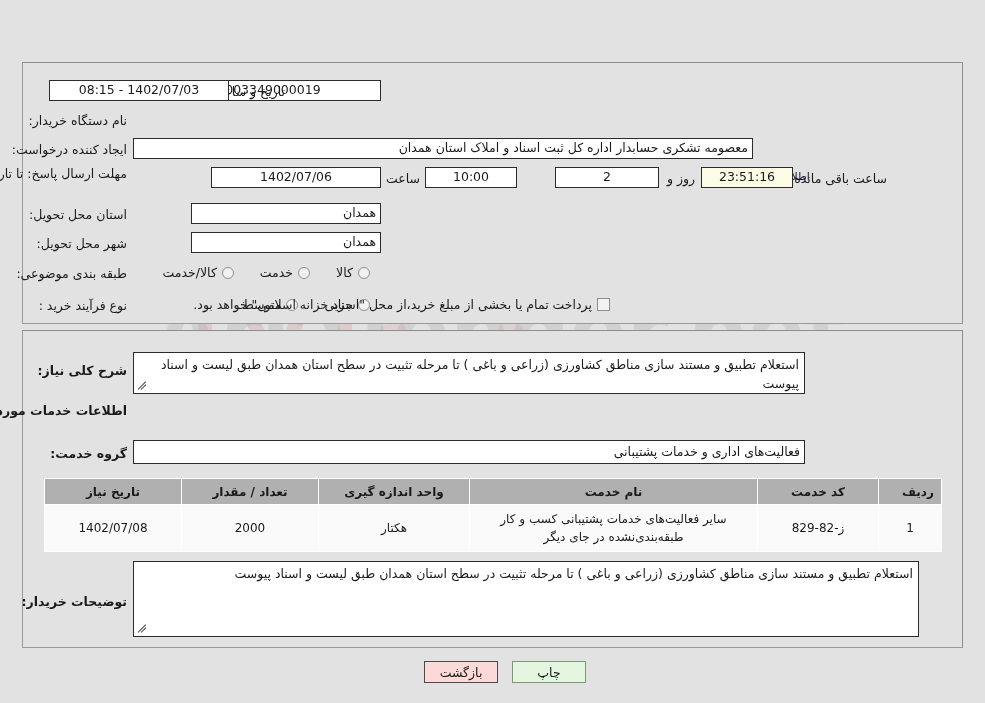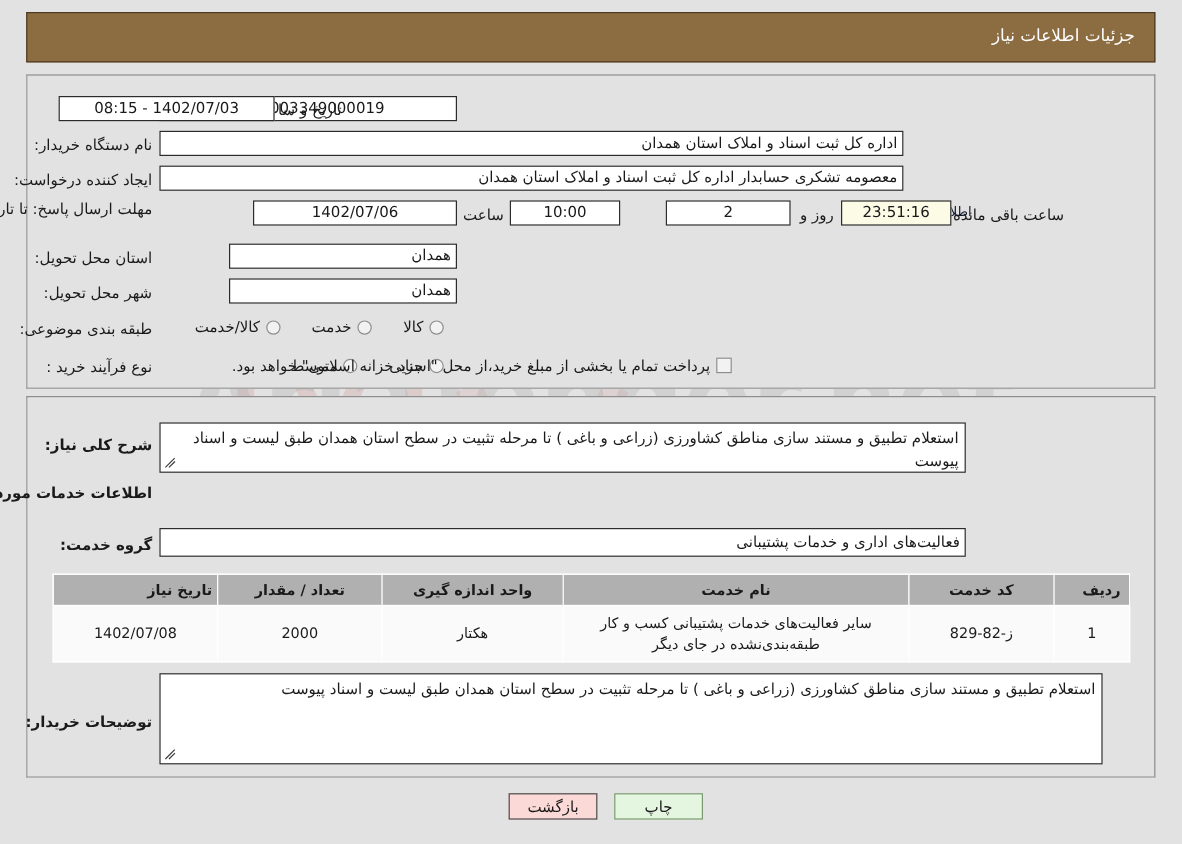--- a/index.html
+++ b/index.html
@@ -234,34 +234,30 @@
       <path d="M205 255 L205 335 Q205 385 275 412 Q345 385 345 335 L345 255 Z" fill="none" stroke="#b03a3a" stroke-width="14"></path>
       <path d="M240 292 L275 372 L310 292" fill="none" stroke="#b03a3a" stroke-width="14"></path>
     </g>
     <g opacity="0.14">
 
       <path d="M390 322 L452 444 L514 322" fill="none" stroke="#c46a6a" stroke-width="22"></path>
     </g>
     <text x="500" y="360" text-anchor="middle" font-family="'DejaVu Sans','Liberation Sans',sans-serif" font-size="84" font-weight="bold" fill="#9a9a9a" opacity="0.22">AriaTender.net</text>
   </svg>
 
-  <div class="header-bar">
-    <div class="header-title">جزئیات اطلاعات نیاز</div>
-  </div>
 
   <div class="panel" id="panel-top"></div>
 
   <div class="lbl" style="right:858px; top:84px;">شماره نیاز:</div>
   <div class="tbox center" style="right:604px; top:80px; width:248px; height:21px;">1102003349000019</div>
 
   <div class="lbl" style="right:700px; top:84px;">تاریخ و ساعت اعلان عمومی:</div>
   <div class="tbox center" style="right:756px; top:80px; width:180px; height:21px; left:auto;">1402/07/03 - 08:15</div>
 
   <div class="lbl" style="right:858px; top:113px;">نام دستگاه خریدار:</div>
-  <div class="tbox right" style="right:232px; top:109px; width:620px; height:21px;">اداره کل ثبت اسناد و املاک استان همدان</div>
 
   <div class="lbl" style="right:858px; top:142px;">ایجاد کننده درخواست:</div>
   <div class="tbox right" style="right:232px; top:138px; width:620px; height:21px;">معصومه تشکری حسابدار اداره کل ثبت اسناد و املاک استان همدان</div>
   <a class="link-txt" href="#" style="right:854px; top:142px; right:auto; left:708px;">اطلاعات تماس خریدار</a>
 
   <div class="lbl" style="right:858px; top:166px; line-height:1.35;">
     <span>مهلت ارسال پاسخ: تا تاریخ:</span>
   </div>
   <div class="tbox center" style="right:604px; top:167px; width:170px; height:21px;">1402/07/06</div>
   <div class="lbl" style="right:565px; top:171px;">ساعت</div>
@@ -319,21 +315,21 @@
   <div class="tbox right" style="right:180px; top:440px; width:672px; height:24px;">فعالیت‌های اداری و خدمات پشتیبانی</div>
 
   <table class="svc">
     <thead>
       <tr>
         <th style="width:38px;padding-left:20px;">ردیف</th>
         <th style="width:112px;">کد خدمت</th>
         <th>نام خدمت</th>
         <th style="width:142px;">واحد اندازه گیری</th>
         <th style="width:128px;">تعداد / مقدار</th>
-        <th style="width:128px;text-align:right;">تاریخ نیاز</th>
+        <th style="width:128px;">تاریخ نیاز</th>
       </tr>
     </thead>
     <tbody>
       <tr>
         <td>1</td>
         <td>ز-82-829</td>
         <td>سایر فعالیت‌های خدمات پشتیبانی کسب و کار طبقه‌بندی‌نشده در جای دیگر</td>
         <td>هکتار</td>
         <td>2000</td>
         <td>1402/07/08</td>

